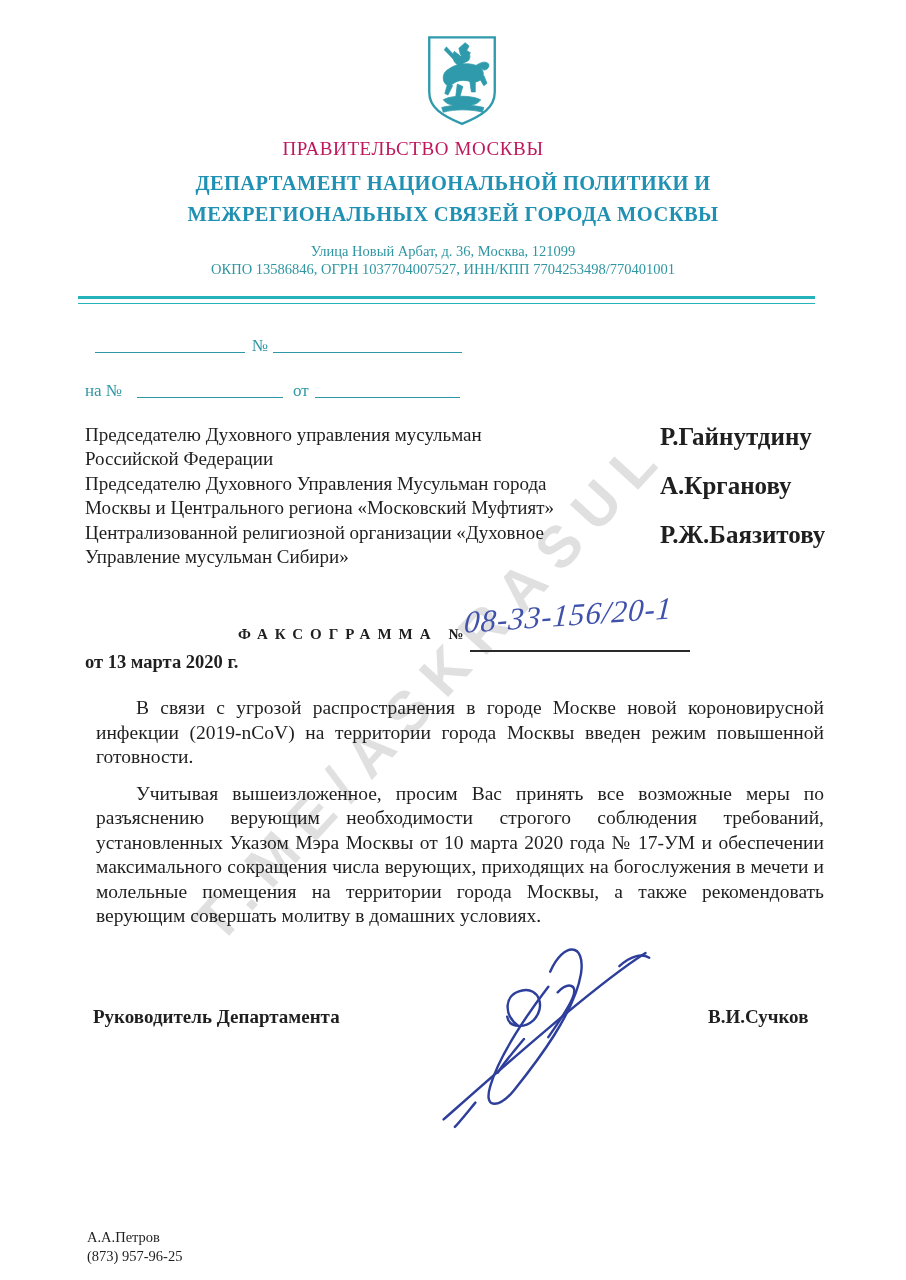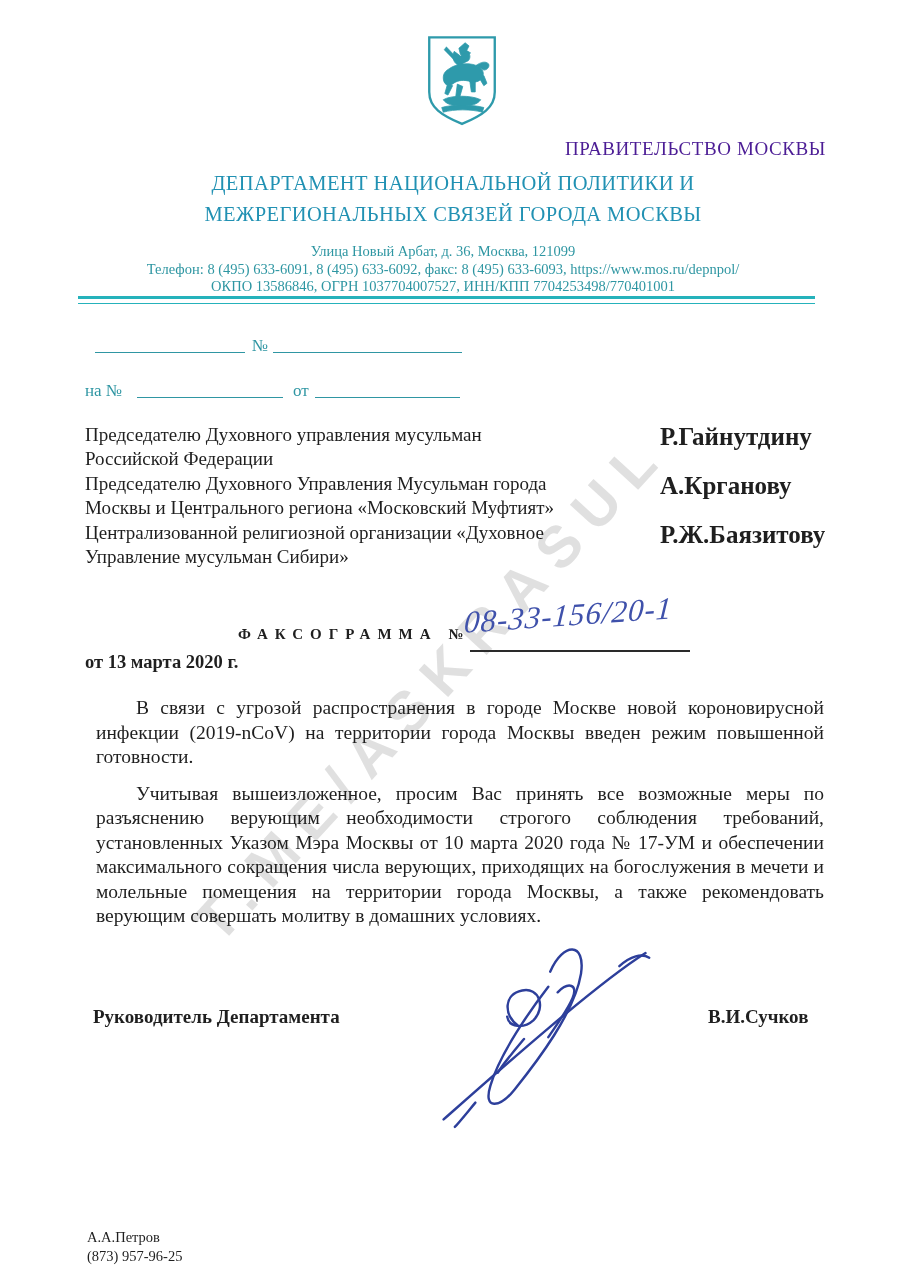--- a/index.html
+++ b/index.html
@@ -26,26 +26,26 @@
     text-align:center;
     white-space:nowrap;
     z-index:1;
     line-height:110px;
   }
   .content{position:absolute;inset:0;z-index:2;}
   
   .emblem{position:absolute;left:423px;top:34px;width:78px;height:94px;}
   .gov-title{
     position:absolute;left:0;top:138px;width:826px;
-    text-align:right;font-size:19px;letter-spacing:0.6px;
-    color:#4c1d95;
+    text-align:center;font-size:19px;letter-spacing:0.6px;
+    color:#be185d;
   }
   .dept-title{
     position:absolute;left:0;top:168px;width:906px;
-    text-align:center;font-weight:normal;font-size:20.5px;
+    text-align:center;font-weight:bold;font-size:20.5px;
     line-height:31px;letter-spacing:0.4px;
     color:#2191b3;
   }
   .contact-block{
     position:absolute;left:0;top:243px;width:886px;
     text-align:center;font-size:14.5px;line-height:17.5px;
     color:#2e96a2;
   }
   .rule{
     position:absolute;left:78px;top:296px;width:737px;height:4px;
@@ -125,21 +125,20 @@
 
     <div class="gov-title">ПРАВИТЕЛЬСТВО МОСКВЫ</div>
 
     <div class="dept-title">
       <div>ДЕПАРТАМЕНТ НАЦИОНАЛЬНОЙ ПОЛИТИКИ И</div>
       <div>МЕЖРЕГИОНАЛЬНЫХ СВЯЗЕЙ ГОРОДА МОСКВЫ</div>
     </div>
 
     <div class="contact-block">
       <div>Улица Новый Арбат, д. 36, Москва, 121099</div>
-      <div>Телефон: 8 (495) 633-6091, 8 (495) 633-6092, факс: 8 (495) 633-6093, https://www.mos.ru/depnpol/</div>
       <div>ОКПО 13586846, ОГРН 1037704007527, ИНН/КПП 7704253498/770401001</div>
     </div>
 
     <div class="rule"></div>
 
     <div class="u-line" style="left:95px;top:336px;width:150px;"></div>
     <div class="ref" style="left:252px;top:336px;">№</div>
     <div class="u-line" style="left:273px;top:336px;width:189px;"></div>
 
     <div class="ref" style="left:85px;top:381px;">на №</div>

